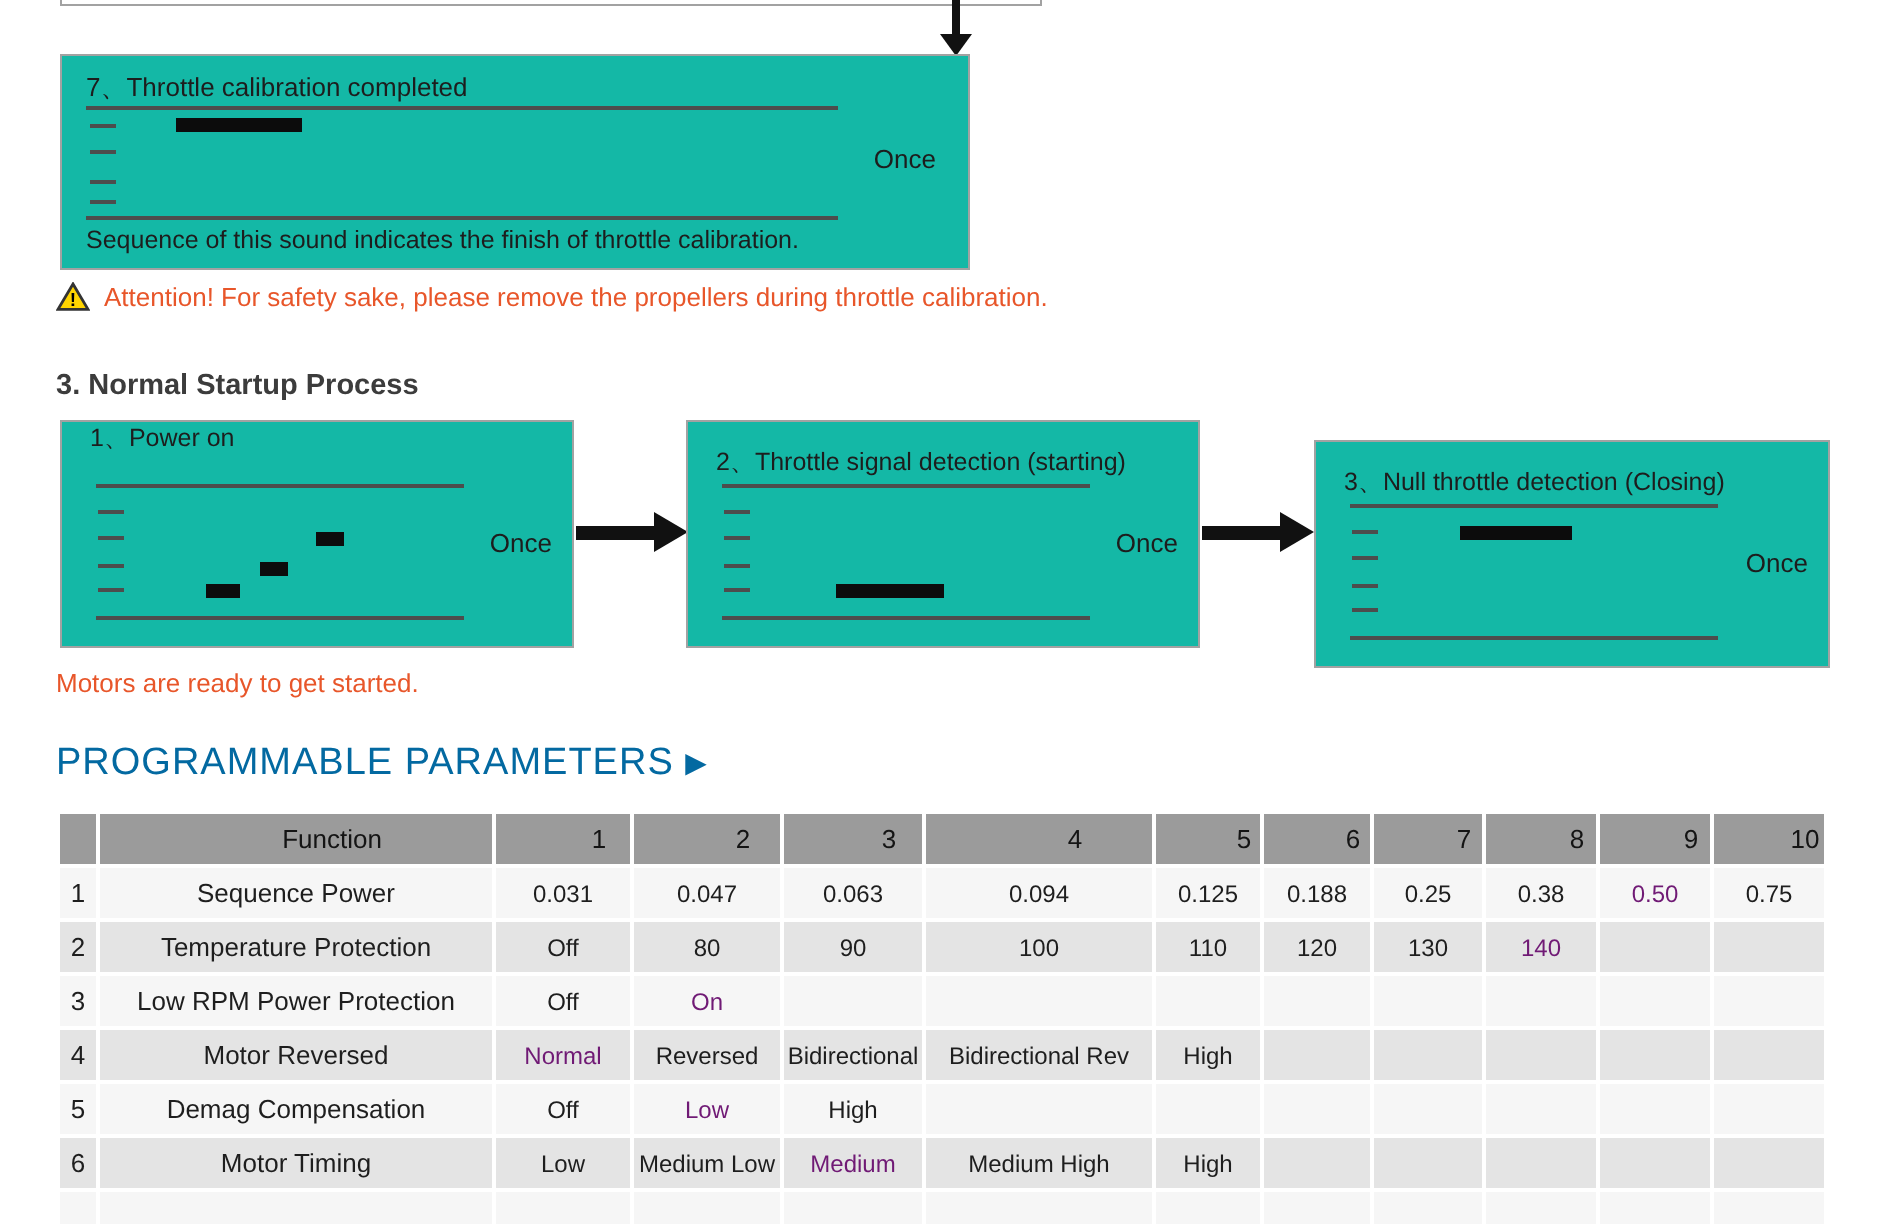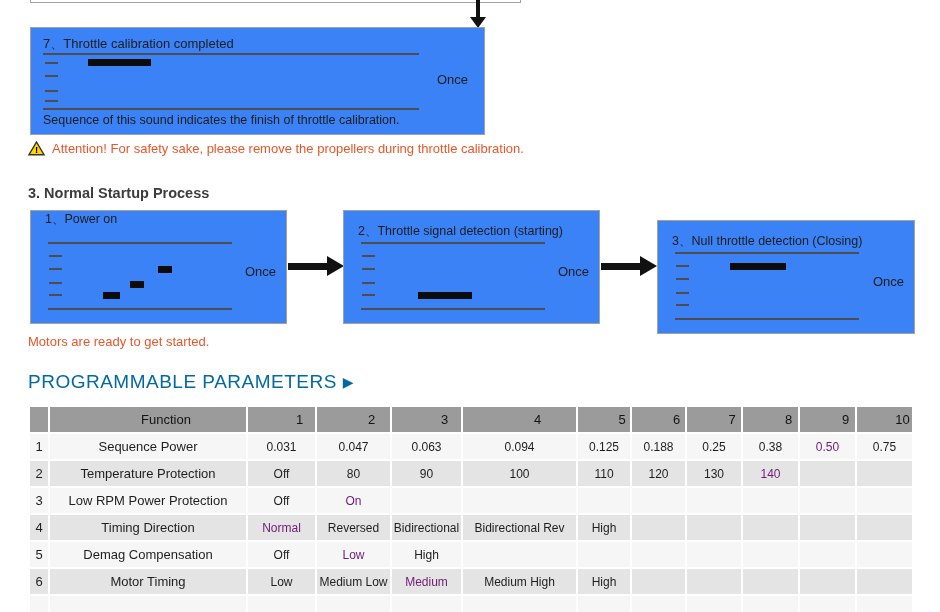--- a/index.html
+++ b/index.html
@@ -1,20 +1,20 @@
 <!DOCTYPE html>
 <html><head>
 <meta charset="utf-8">
 <style>
   html,body{margin:0;padding:0;background:#fff;}
   #page{position:relative;width:940px;height:612px;overflow:hidden;background:#fff;
         font-family:"Liberation Sans","DejaVu Sans",sans-serif;color:#1e1e1e;}
 
   
-  .soundbox{position:absolute;background:#3b82f6;border:1px solid #a2a2a2;}
+  .soundbox{position:absolute;background:#14b8a6;border:1px solid #a2a2a2;}
   .soundbox .title{position:absolute;left:12px;top:7px;font-size:13px;color:#1d1d1d;white-space:nowrap;}
   .staff-line{position:absolute;height:2px;background:#4d4d4d;}
   .dash{position:absolute;width:13px;height:2px;background:#4d4d4d;}
   .tone-bar{position:absolute;height:7px;background:#0c0c0c;}
   .once{position:absolute;font-size:13px;color:#1d1d1d;}
   .caption{position:absolute;font-size:12.5px;color:#1d1d1d;white-space:nowrap;}
 
   
   .arrow-right{position:absolute;width:56px;height:21px;}
   .arrow-right .shaft{position:absolute;left:0;top:7px;width:39px;height:7px;background:#111;}
@@ -204,21 +204,21 @@
           <td class="selected"></td>
           <td></td>
           <td></td>
           <td></td>
           <td></td>
           <td></td>
           <td></td>
         </tr>
         <tr class="even">
           <td class="rownum">4</td>
-          <td class="func">Timing Direction</td>
+          <td class="func">Motor Reversed</td>
           <td class="selected">Normal</td>
           <td>Reversed</td>
           <td>Bidirectional</td>
           <td>Bidirectional Rev</td>
           <td>High</td>
           <td></td>
           <td></td>
           <td></td>
           <td></td>
           <td></td>

